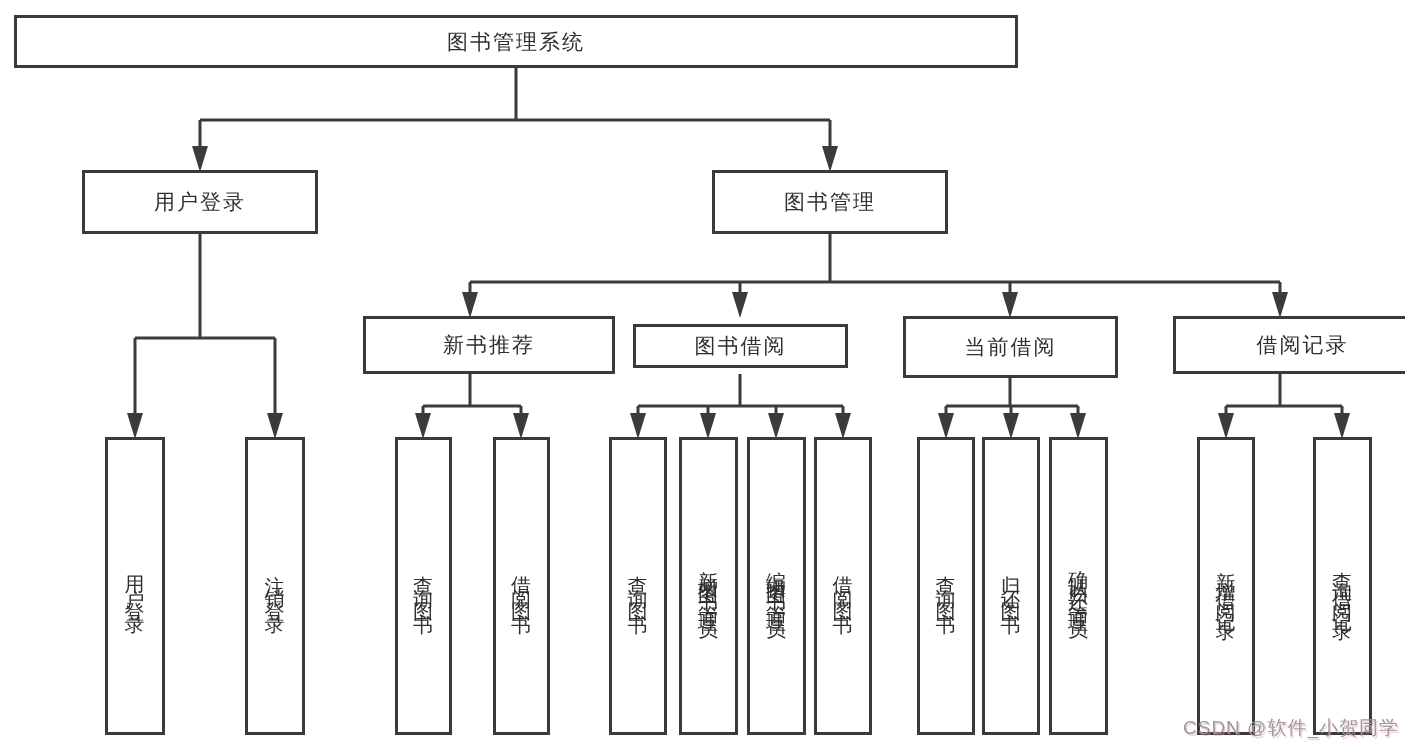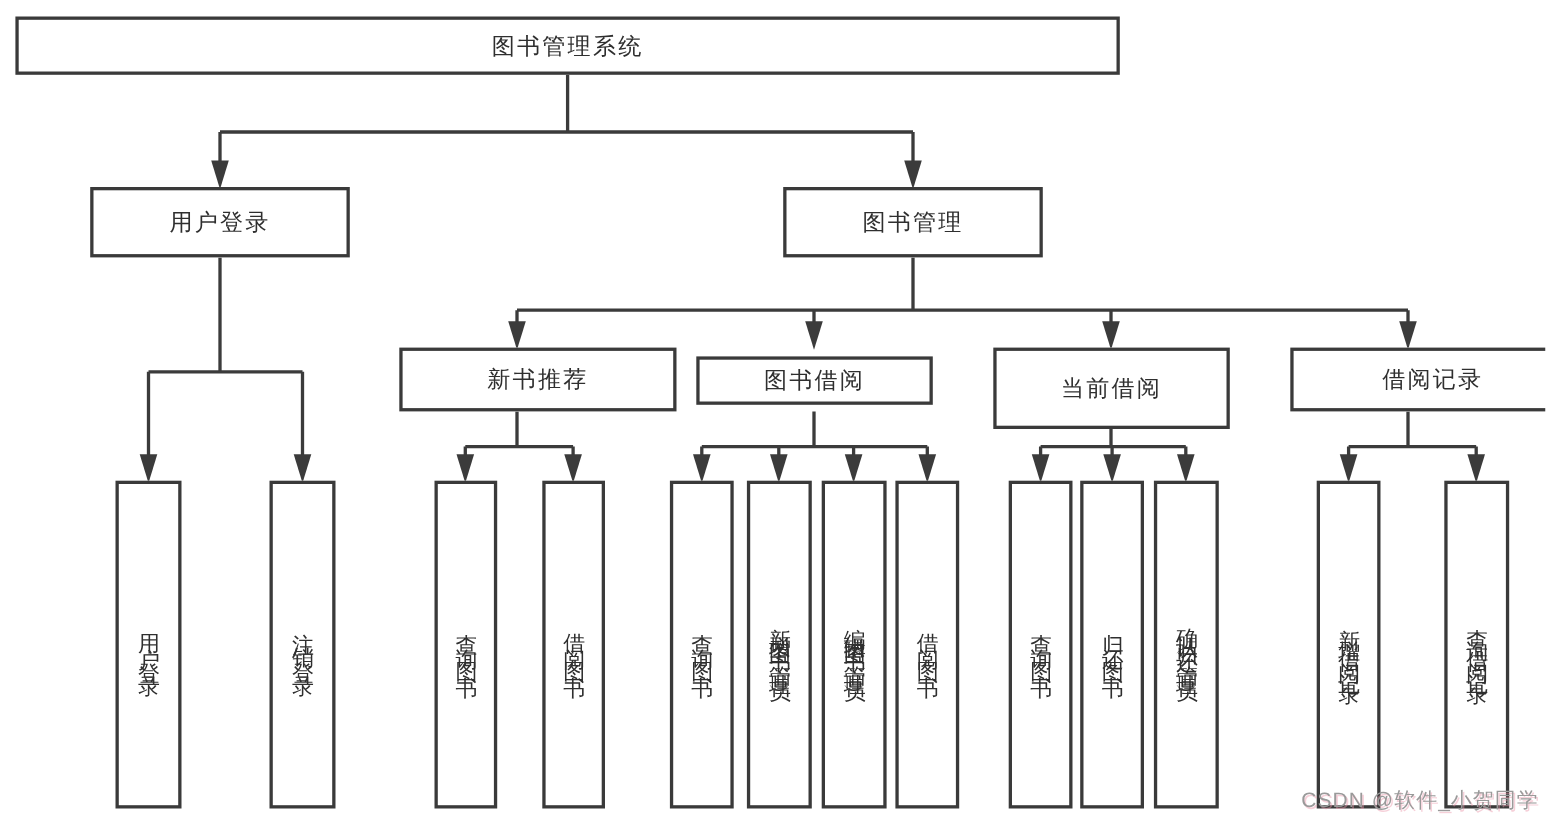--- a/index.html
+++ b/index.html
@@ -93,21 +93,21 @@
   <div class="box" style="left:712px;top:170px;width:236px;height:64px;">
     <span class="h-label">图书管理</span>
   </div>
 
   <div class="box" style="left:363px;top:316px;width:252px;height:58px;">
     <span class="h-label">新书推荐</span>
   </div>
   <div class="box" style="left:633px;top:300px;width:215px;height:44px;margin-top:24px;">
     <span class="h-label">图书借阅</span>
   </div>
-  <div class="box" style="left:903px;top:316px;width:215px;height:74px;">
+  <div class="box" style="left:903px;top:316px;width:215px;height:62px;">
     <span class="h-label">当前借阅</span>
   </div>
   <div class="box" style="left:1173px;top:316px;width:259px;height:58px;">
     <span class="h-label">借阅记录</span>
   </div>
 
   <div class="box leaf" style="left:105px;top:437px;width:60px;height:298px;">
     <span class="ls4">用户登录</span>
   </div>
   <div class="box leaf" style="left:245px;top:437px;width:60px;height:298px;">

